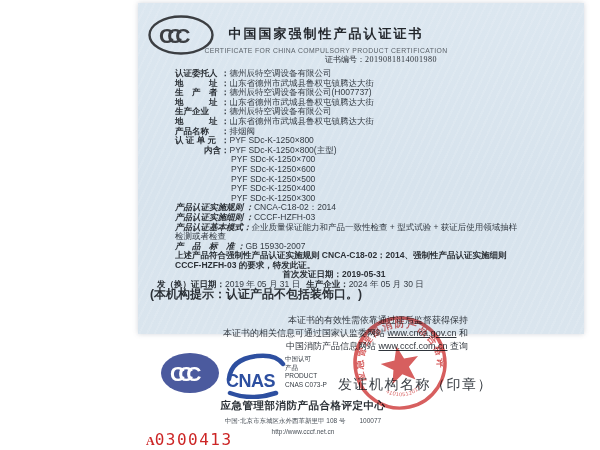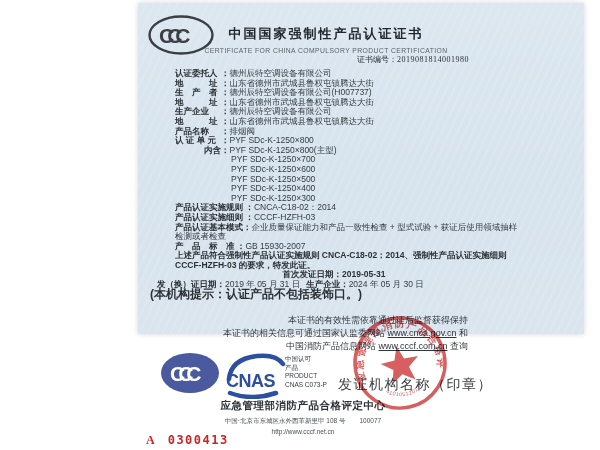--- a/index.html
+++ b/index.html
@@ -17,31 +17,31 @@
     background:
       repeating-linear-gradient(115deg, rgba(255,255,255,.10) 0 2px, rgba(0,0,0,0) 2px 7px),
       linear-gradient(180deg,#dce7f0 0%, #d7e3ed 55%, #dae5ee 100%);
     box-shadow:0 0 5px rgba(80,90,110,.25);
   }
   
   .ccc-outline { position:absolute; left:8px; top:11px; }
   .head-center { position:absolute; left:30px; top:14px; width:316px; text-align:center;margin-top:8px; }
   .cert-title { font-size:13px; font-weight:bold; letter-spacing:2px; color:#23272c; }
   .cert-subtitle { margin-top:4px; font-size:6.8px; letter-spacing:.4px; color:#5a6168; }
-  .certno { position:absolute; left:187px; top:51px; font-size:8px; color:#2c3138;margin-left:32px; }
+  .certno { position:absolute; left:187px; top:51px; font-size:8px; color:#2c3138; }
   .certno .num { font-family:"Liberation Serif", serif; letter-spacing:.5px; }
   
   .body { position:absolute; left:12px; top:66px; width:368px; font-size:8.5px; line-height:9.6px; color:#343b43; }
   .f { padding-left:25px; white-space:nowrap; }
   .lbl { display:inline-block; width:46px; font-weight:bold; color:#2b3036; }
   .lbl.r { text-align:right; }
   .co { font-weight:bold; color:#2b3036; }
   .cont { padding-left:81px; white-space:nowrap; }
   .rule { padding-left:25px; }
-  .rule b { color:#2b3036; }
+  .rule b { color:#2b3036;font-style:italic; }
   .stmt { padding-left:25px; font-weight:bold; color:#2b3036; }
   .first-issue { text-align:center; font-weight:bold; color:#2b3036; }
   .issue-line { padding-left:7px; }
   .issue-line b { color:#2b3036; }
   .note { text-align:left; font-size:12px; font-weight:bold; color:#2b3036; }
   
   .validity { position:absolute; left:0; top:311px; width:330px; text-align:right; font-size:9px; line-height:12.8px; color:#2f353c; }
   .u { text-decoration:underline; }
   
   .ccc-solid { position:absolute; left:22px; top:349px; }
@@ -51,21 +51,21 @@
   .seal { position:absolute; left:212px; top:310px; width:100px; height:100px; transform:rotate(-12deg); opacity:.85; mix-blend-mode:multiply; z-index:2; }
   
   .footer { position:absolute; left:0; top:396px; width:330px; text-align:center; }
   .footer .org { font-size:10.5px; font-weight:bold; letter-spacing:.5px; color:#2b3036; }
   .footer .addr { margin-top:4px; font-size:6.5px; color:#474e56; }
   .footer .addr .pc { margin-left:14px; }
   .footer .url { margin-top:2px; font-size:6.5px; color:#474e56; }
   
   .serial { position:absolute; left:146px; top:430px; color:#cc2525; white-space:nowrap; }
   .serial .pfx { font-family:"Liberation Serif", serif; font-size:12px; font-weight:bold; }
-  .serial .no { font-family:"DejaVu Sans Mono", monospace; font-size:12px; font-weight:bold; letter-spacing:1.5px; margin-left:13px; }
+  .serial .no { font-family:"DejaVu Sans Mono", monospace; font-size:16px; font-weight:normal; letter-spacing:1.5px; }
 </style>
 </head>
 <body>
 
 <div class="paper">
 
   <svg class="ccc-outline" width="70" height="42" viewBox="0 0 70 42">
     <ellipse cx="35" cy="21" rx="31.5" ry="18.5" fill="none" stroke="#3b3e42" stroke-width="2.4"></ellipse>
     <text x="13" y="28.5" font-size="21" font-weight="bold" letter-spacing="-7" fill="#3b3e42">CCC</text>
   </svg>

